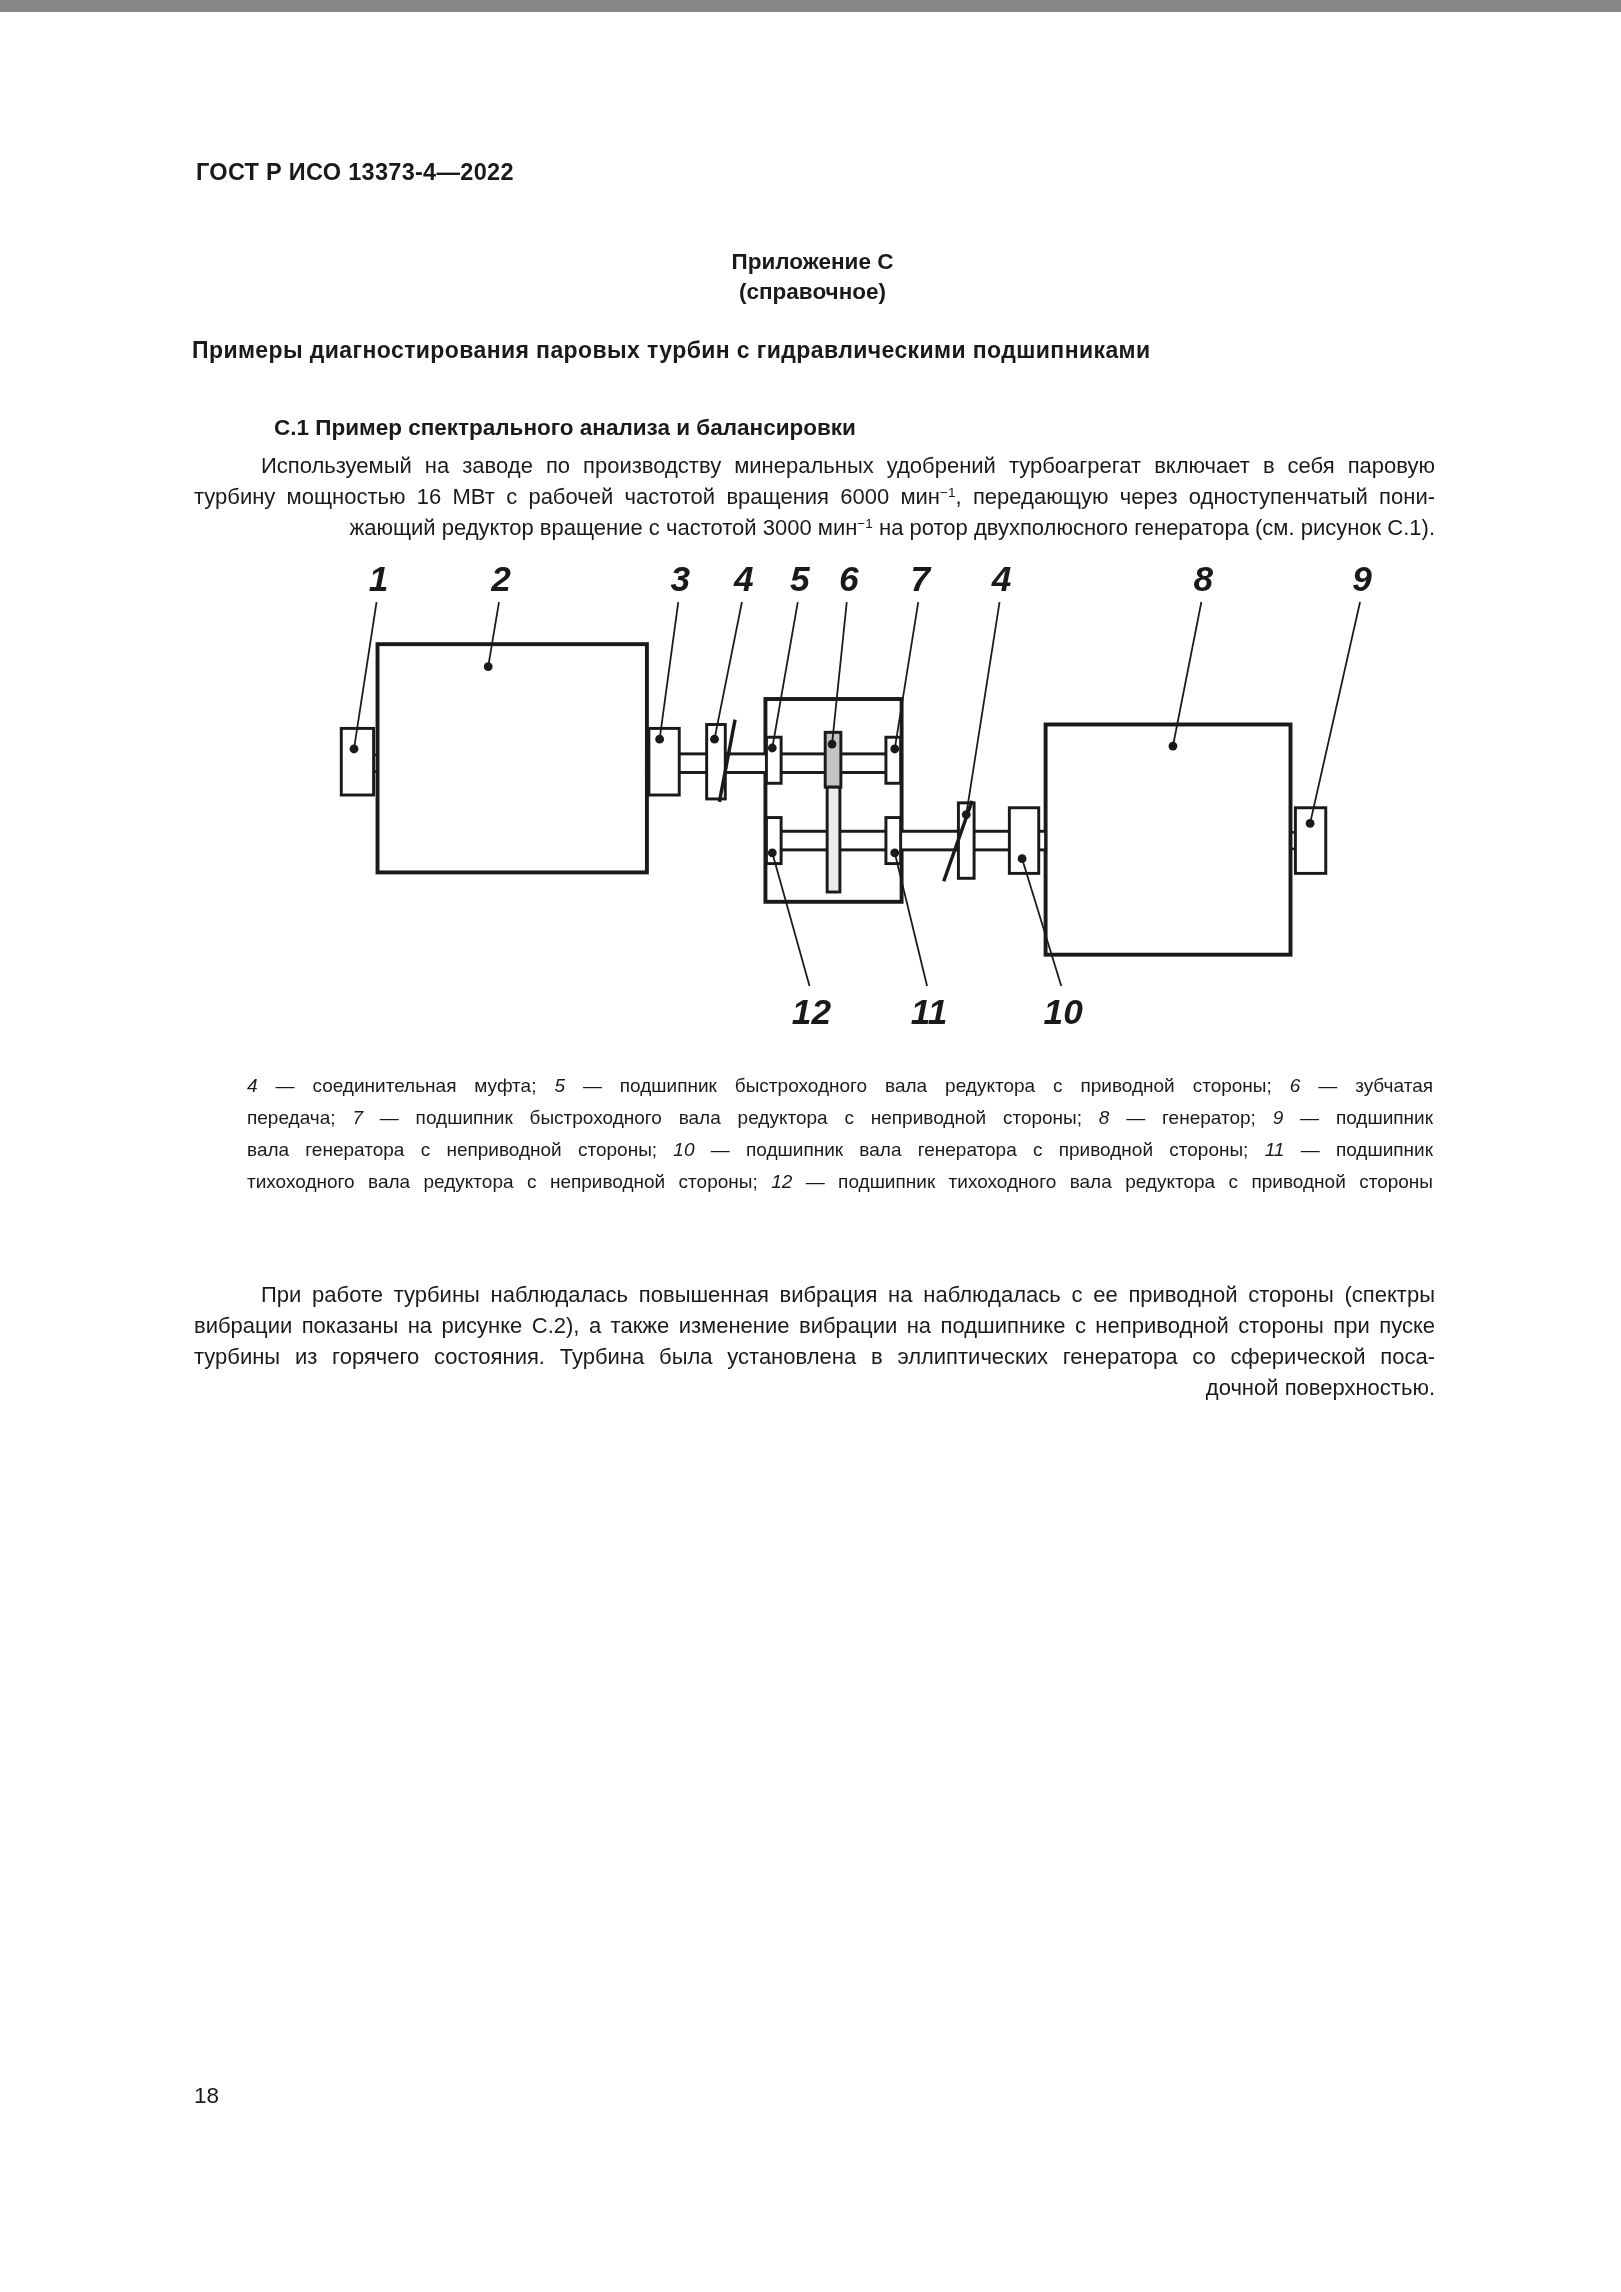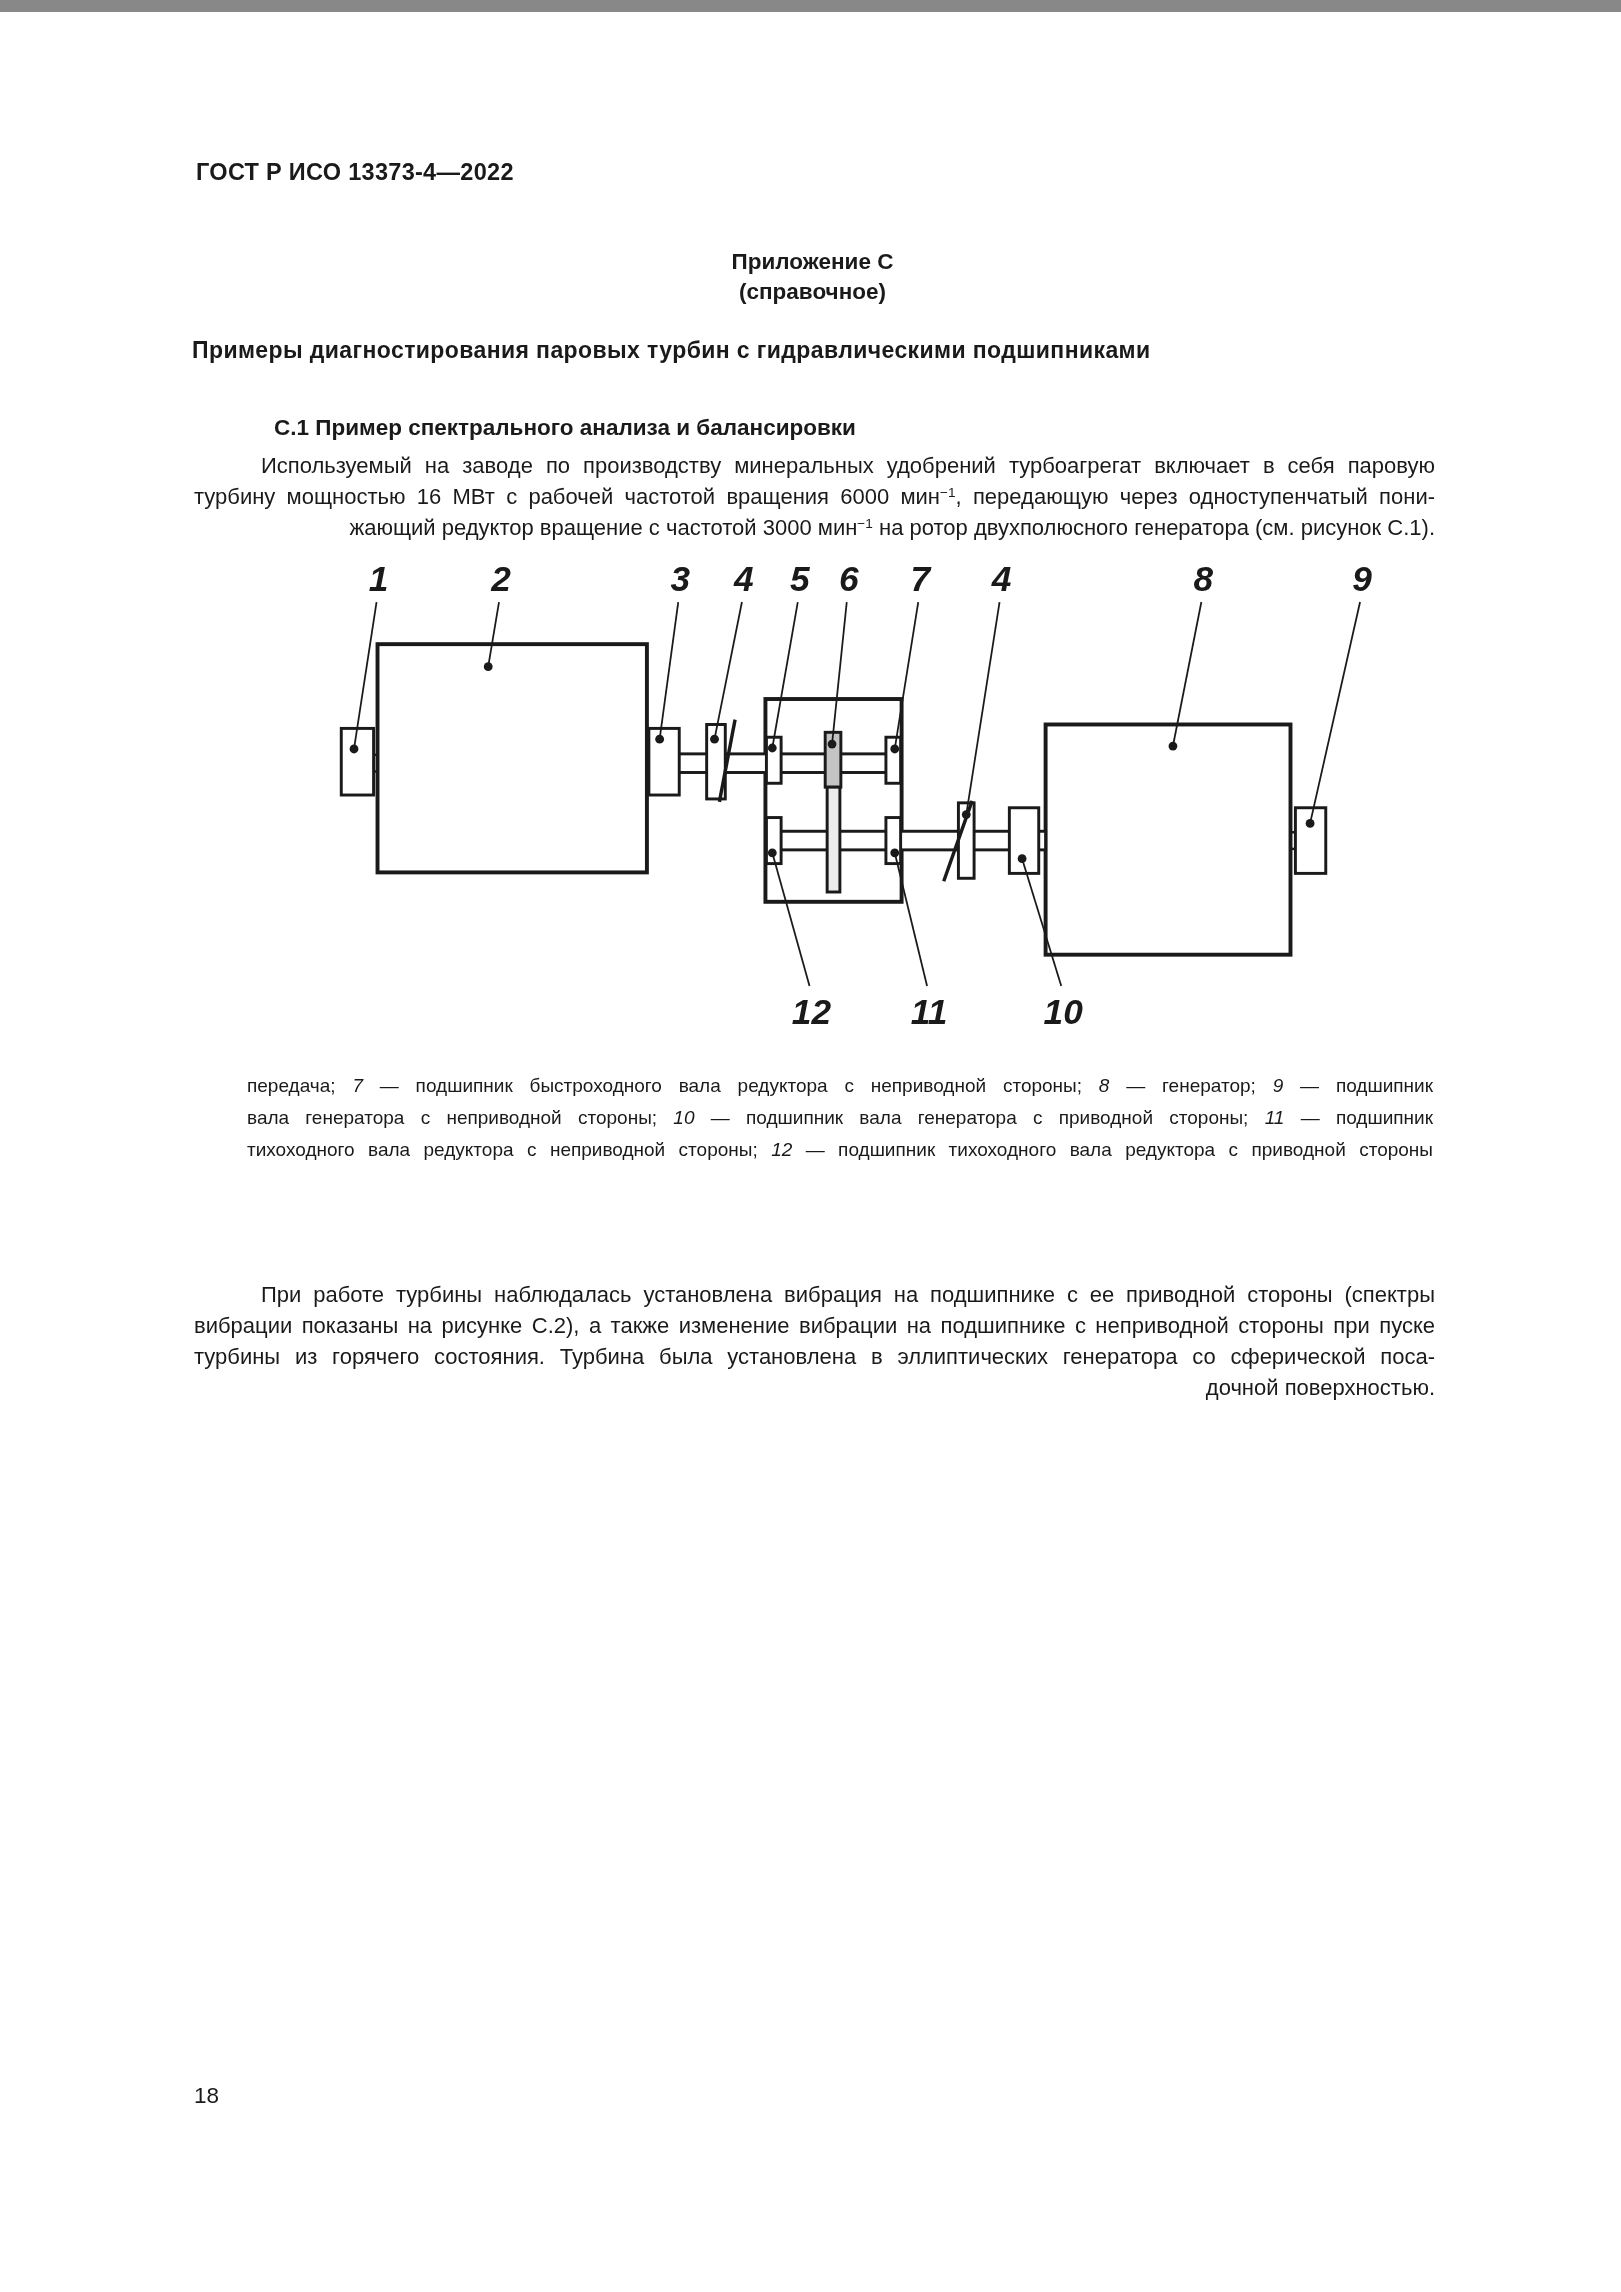--- a/index.html
+++ b/index.html
@@ -158,28 +158,29 @@
         <line x1="946" y1="994" x2="913" y2="858" class="leader"></line>
         <circle cx="913" cy="858" r="4.5" fill="#1a1a1a"></circle>
         <text x="948" y="1033" class="callout-num">11</text>
         <line x1="1083" y1="994" x2="1043" y2="864" class="leader"></line>
         <circle cx="1043" cy="864" r="4.5" fill="#1a1a1a"></circle>
         <text x="1085" y="1033" class="callout-num">10</text>
       </g>
   </svg>
 
   <div class="abs legend">
+      <div class="jl"><span class="it">4</span> — соединительная муфта; <span class="it">5</span> — подшипник быстроходного вала редуктора с приводной стороны; <span class="it">6</span> — зубчатая</div>
       <div class="jl">передача; <span class="it">7</span> — подшипник быстроходного вала редуктора с неприводной стороны; <span class="it">8</span> — генератор; <span class="it">9</span> — подшипник</div>
       <div class="jl">вала генератора с неприводной стороны; <span class="it">10</span> — подшипник вала генератора с приводной стороны; <span class="it">11</span> — подшипник</div>
       <div class="jl">тихоходного вала редуктора с неприводной стороны; <span class="it">12</span> — подшипник тихоходного вала редуктора с приводной стороны</div>
     </div>
 
 
   <div class="abs body-par2">
-      <div class="jl ind">При работе турбины наблюдалась установлена вибрация на подшипнике с ее приводной стороны (спектры</div>
+      <div class="jl ind">При работе турбины наблюдалась повышенная вибрация на наблюдалась с ее приводной стороны (спектры</div>
       <div class="jl">вибрации показаны на рисунке С.2), а также изменение вибрации на подшипнике с неприводной стороны при пуске</div>
       <div class="jl">турбины из горячего состояния. Турбина была установлена в эллиптических генератора со сферической поса-</div>
       <div class="ll">дочной поверхностью.</div>
     </div>
 
   <div class="abs page-number">18</div>
 
 </div>
 
 

